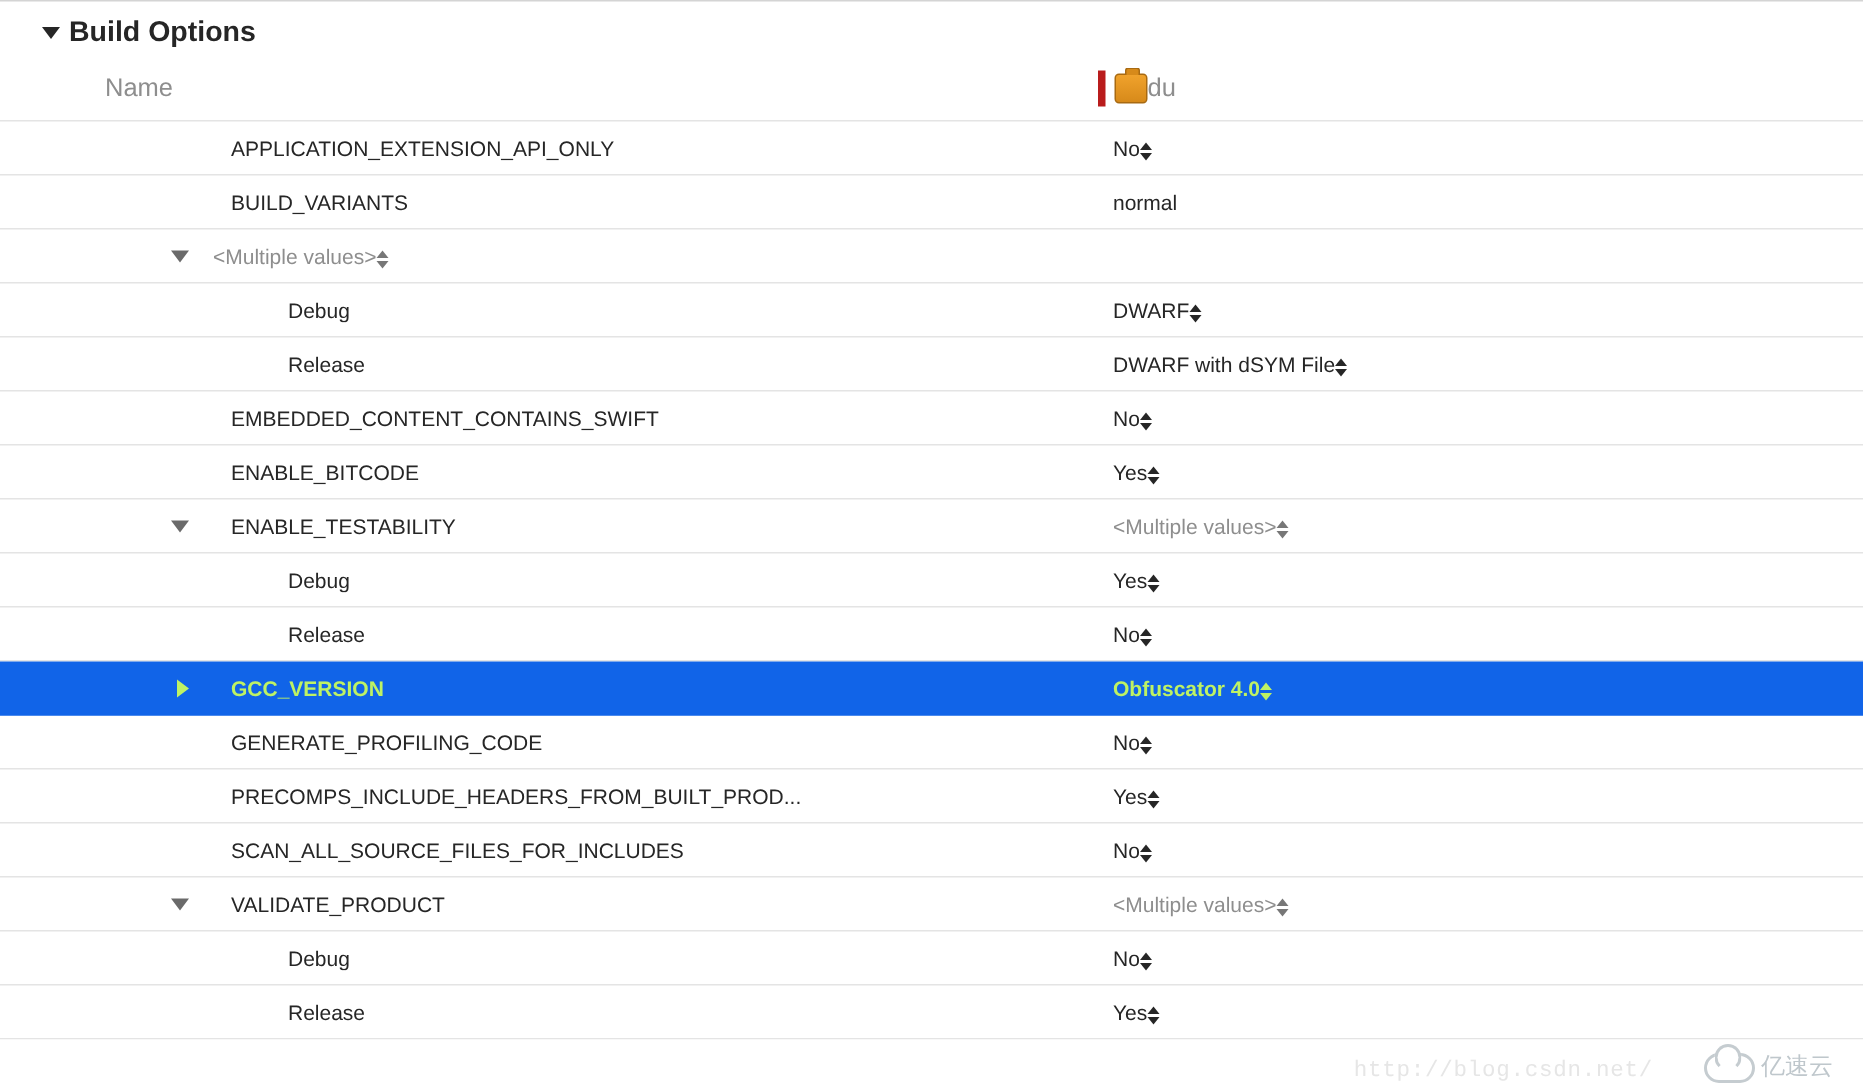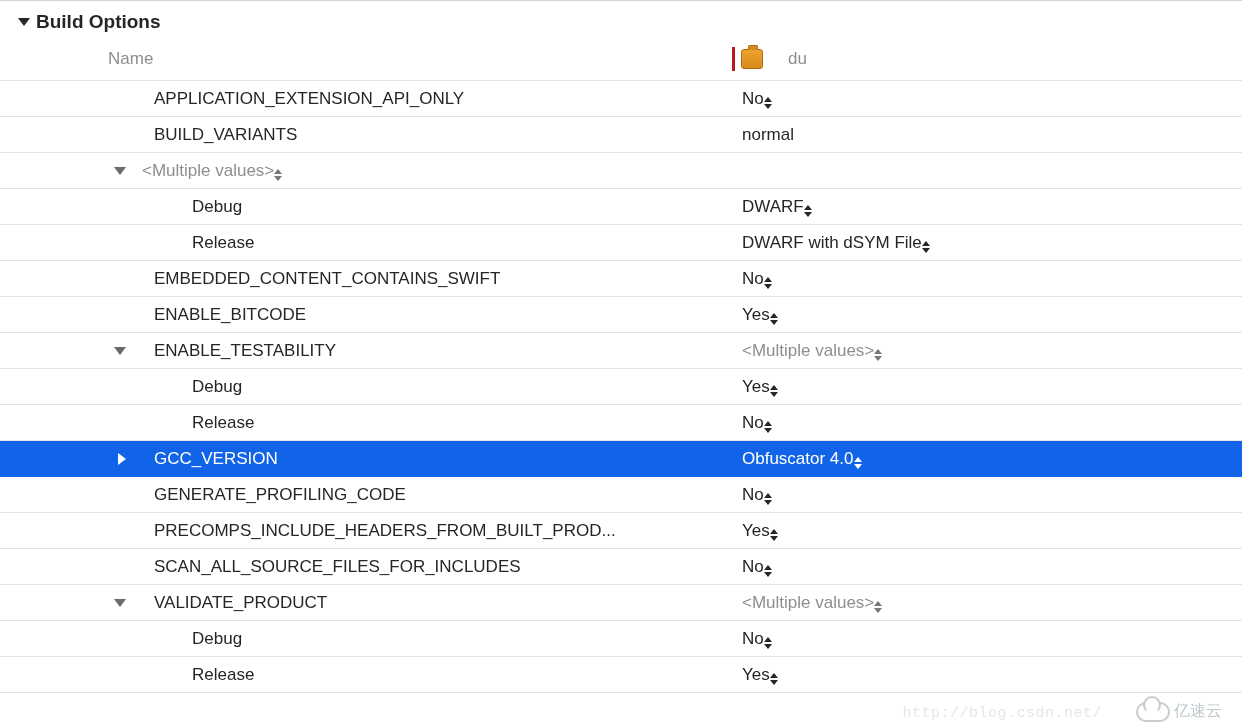--- a/index.html
+++ b/index.html
@@ -11,44 +11,44 @@
     width: 1242px;
   }
   .top-rule {
     height: 1px;
     background: #d4d4d4;
     width: 100%;
   }
   .section-header {
     display: flex;
     align-items: center;
-    padding: 10px 0 8px 18px;
+    padding: 10px 0 8px 28px;
     font-weight: 700;
     font-size: 19px;
   }
   .section-header .tri {
     margin-right: 6px;
   }
   .col-header {
     display: flex;
     align-items: center;
     padding: 6px 0 9px 0;
     color: #8e8e8e;
     font-size: 17px;
     border-bottom: 1px solid #e4e4e4;
   }
   .col-header .name-col {
-    padding-left: 108px;
+    padding-left: 70px;
     width: 732px;
   }
   .col-header .val-col {
     display: flex;
     align-items: center;
-    gap: 25px;
-    border-left: 3px solid #b91c1c;
+    gap: 0;
+    border-left: 5px solid #b91c1c;
     padding-left: 6px;
     height: 24px;
   }
   .briefcase {
     width: 22px;
     height: 20px;
     background: linear-gradient(#f0a22c, #d78a1a);
     border: 1px solid #a86a12;
     border-radius: 3px;
     position: relative;
@@ -61,26 +61,26 @@
     border:1px solid #a86a12;
     border-bottom:none;
     border-radius:2px 2px 0 0;
     background:#d78a1a;
   }
   .row {
     display: flex;
     align-items: center;
     min-height: 36px;
     border-bottom: 1px solid #e4e4e4;
-    font-size: 17px;
+    font-size: 14px;
   }
   .row.selected {
     background: #1164e8;
-    color: #ffffff;
-    font-weight: 400;
+    color: #bef264;
+    font-weight: 700;
     border-bottom-color: #1164e8;
   }
   .row .gutter {
     width: 132px;
     flex: 0 0 132px;
     display: flex;
     justify-content: flex-end;
     align-items: center;
     padding-right: 6px;
   }

